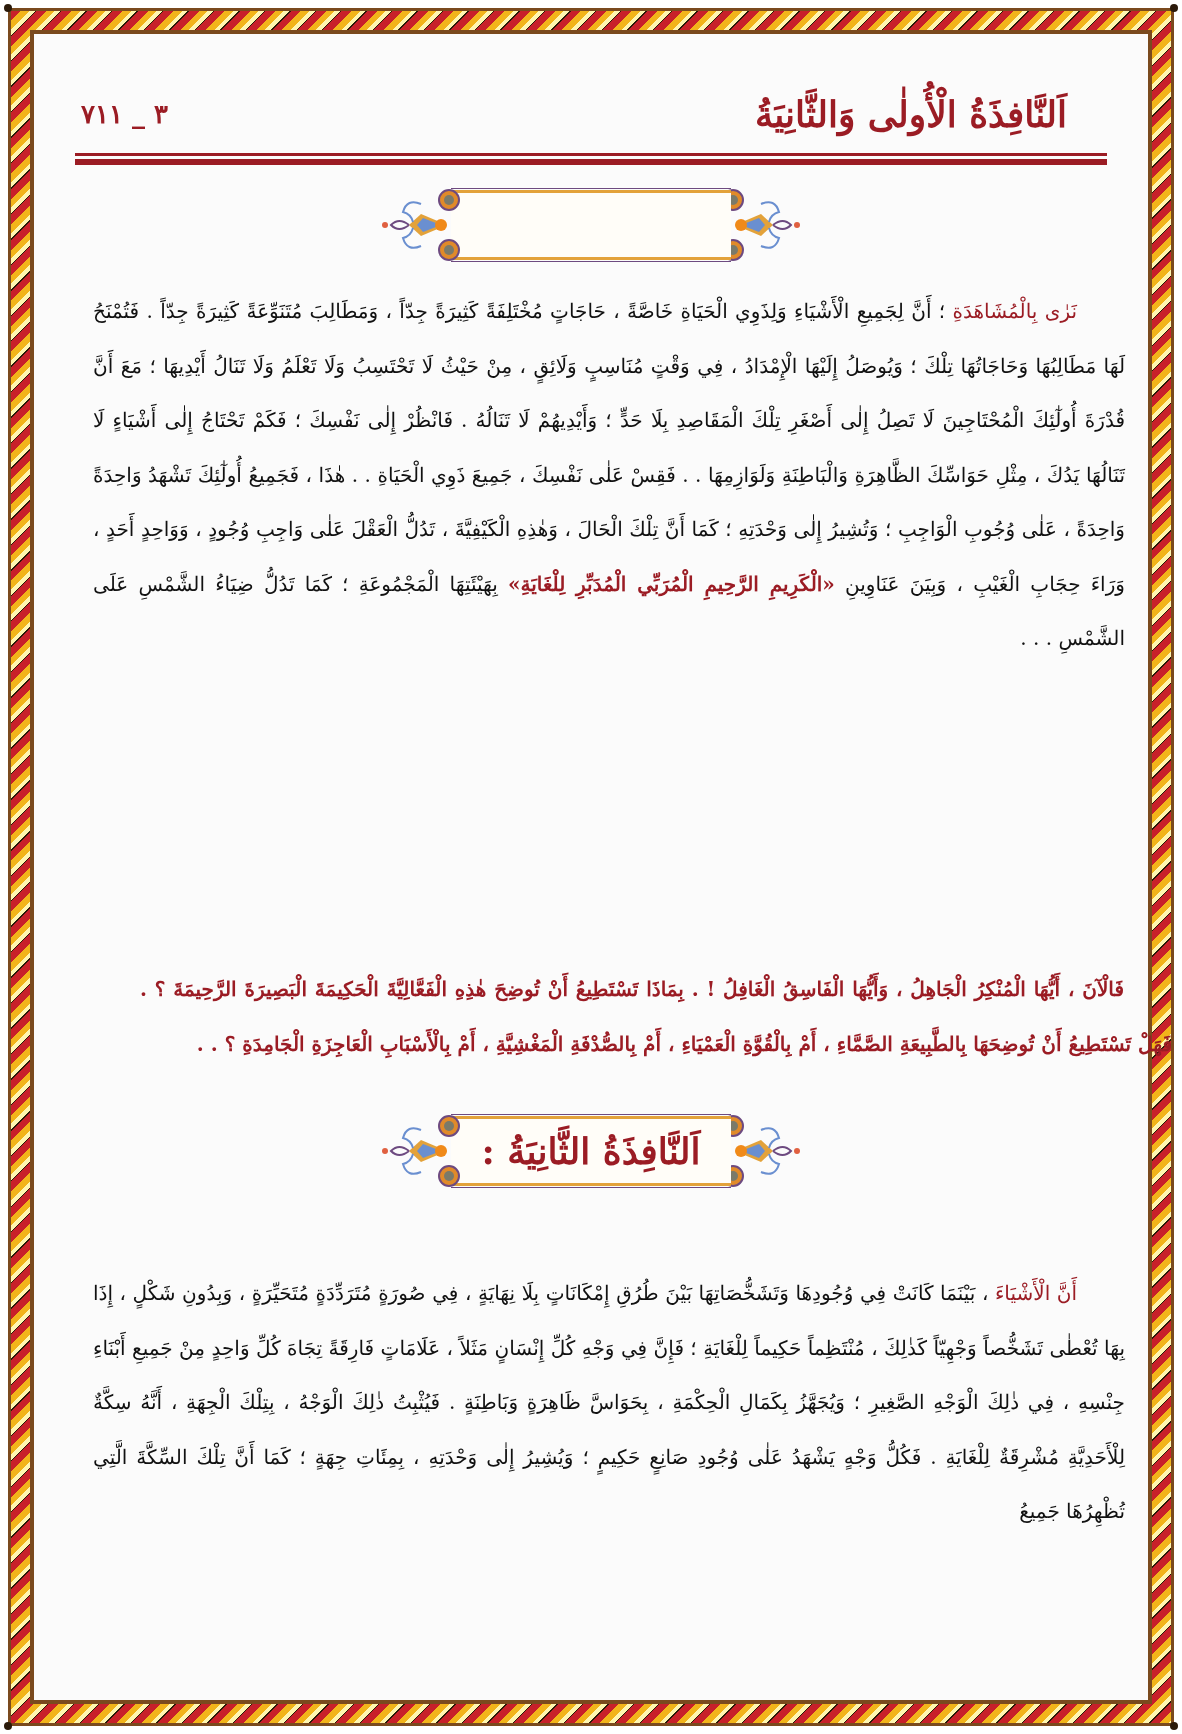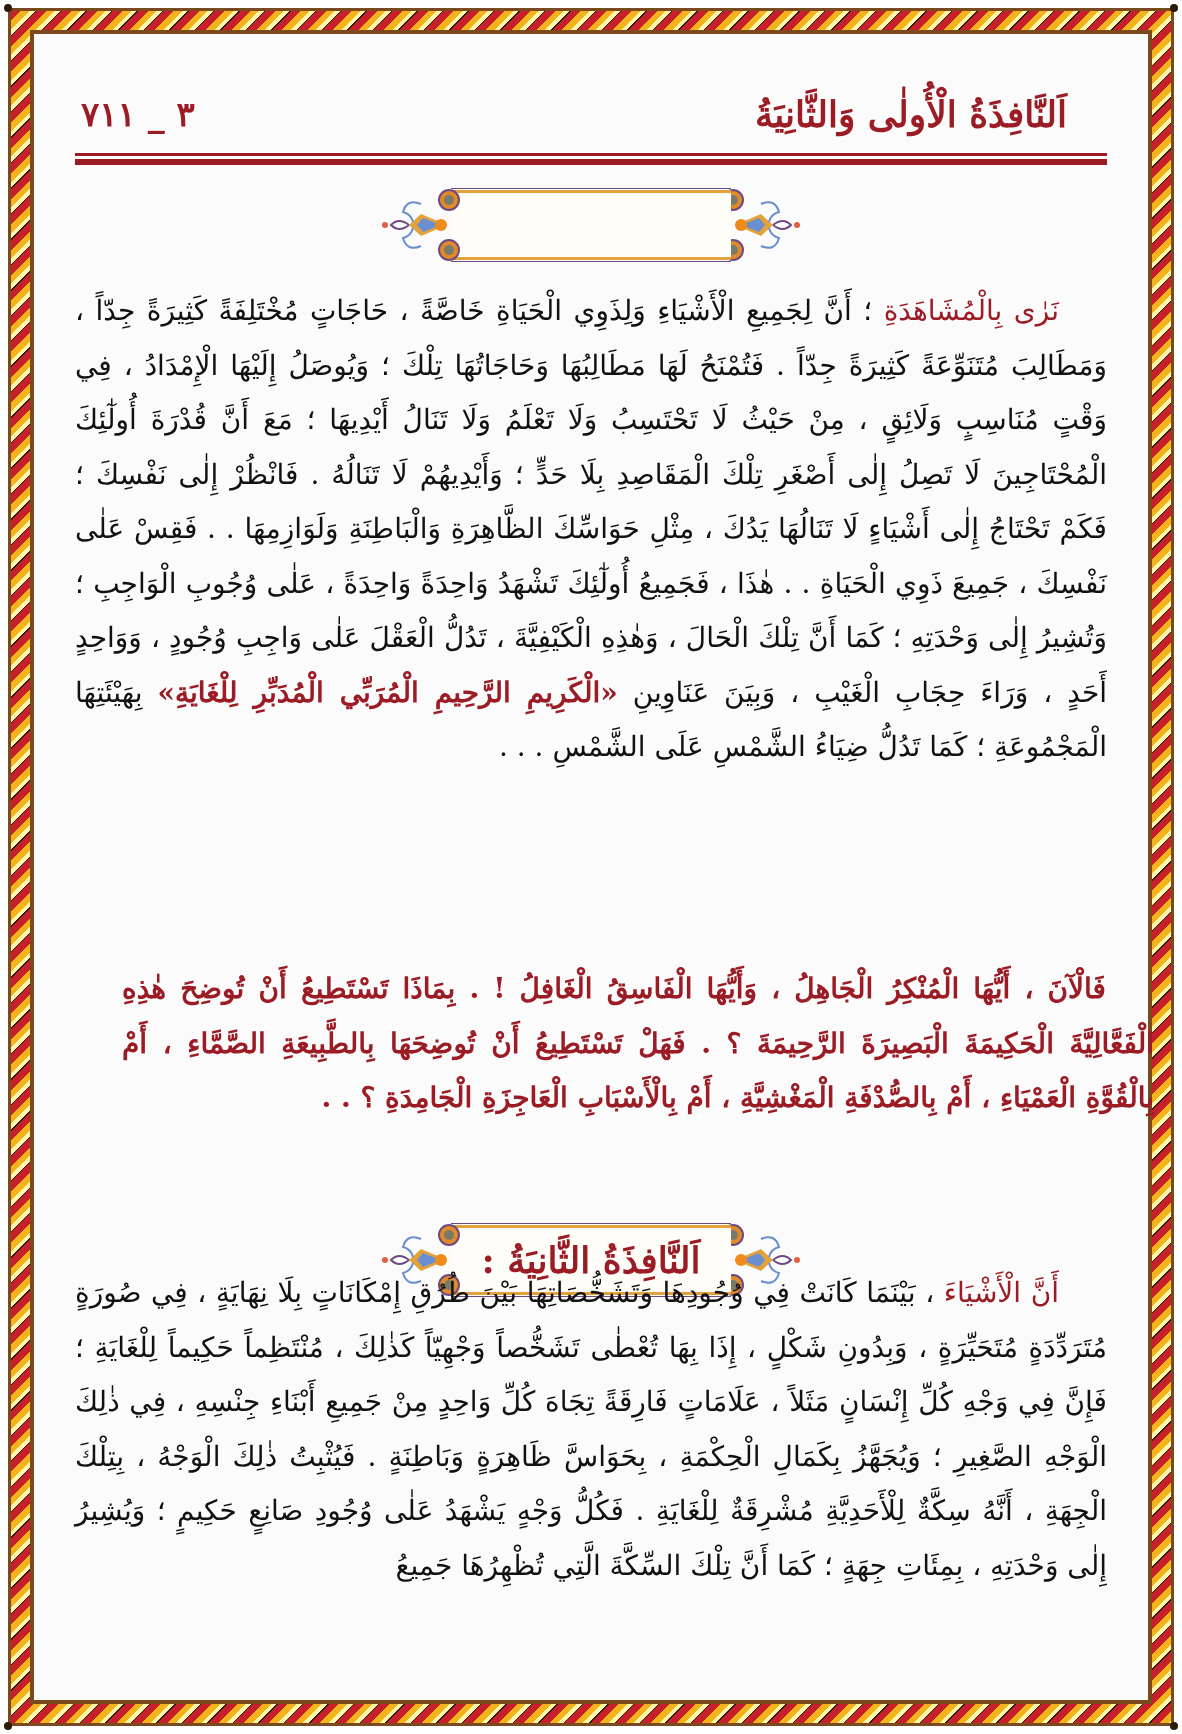--- a/index.html
+++ b/index.html
@@ -29,21 +29,21 @@
   
   .header {
     position:absolute; left:75px; top:92px; width:1032px; height:70px;
   }
   .running-title {
     position:absolute; right:0; left:0; top:0; text-align:right;
     color:#9b1c24; font-size:36px; font-weight:bold; line-height:44px;
     padding-right:40px;
   }
   .page-number {
-    position:absolute; left:6px; top:0; color:#9b1c24; font-size:34px; font-weight:bold;
+    position:absolute; left:6px; top:0; color:#9b1c24; font-size:26px; font-weight:bold;
     line-height:44px; direction:rtl;
   }
   .rule-thin { position:absolute; left:0; right:0; top:61px; height:3px; background:#9b1c24; }
   .rule-thick { position:absolute; left:0; right:0; top:67px; height:6px; background:#9b1c24; }
 
   
   .cartouche {
     position:absolute; left:50%; transform:translateX(-50%);
     height:78px; width:420px;
   }
@@ -63,22 +63,22 @@
     color:#9b1c24; font-size:36px; font-weight:bold;
   }
   .orn {
     position:absolute; top:0; width:80px; height:78px;
   }
   .orn.left { left:0; }
   .orn.right { right:0; }
 
   
   .text-block {
-    position:absolute; left:75px; width:1032px;
-    font-size:28px; line-height:54.5px; color:#111;
+    position:absolute; left:93px; width:1032px;
+    font-size:20px; line-height:54.5px; color:#111;
     text-align:justify; text-align-last:right;
   }
   .text-block p { margin:0; text-indent:48px; }
   .red { color:#9b1c24; }
   .red-bold { color:#9b1c24; font-weight:bold; }
   .bold-para { color:#9b1c24; font-weight:bold; }
 </style>
 </head>
 <body>
 
@@ -128,21 +128,21 @@
 </div>
 
 <div class="text-block" style="top:284px;">
   <p><span class="red">نَرٰى بِالْمُشَاهَدَةِ</span><span> ؛ أَنَّ لِجَمِيعِ الْأَشْيَاءِ وَلِذَوِي الْحَيَاةِ خَاصَّةً ، حَاجَاتٍ مُخْتَلِفَةً كَثِيرَةً جِدّاً ، وَمَطَالِبَ مُتَنَوِّعَةً كَثِيرَةً جِدّاً . فَتُمْنَحُ لَهَا مَطَالِبُهَا وَحَاجَاتُهَا تِلْكَ ؛ وَيُوصَلُ إِلَيْهَا الْإِمْدَادُ ، فِي وَقْتٍ مُنَاسِبٍ وَلَائِقٍ ، مِنْ حَيْثُ لَا تَحْتَسِبُ وَلَا تَعْلَمُ وَلَا تَنَالُ أَيْدِيهَا ؛ مَعَ أَنَّ قُدْرَةَ أُولٰٓئِكَ الْمُحْتَاجِينَ لَا تَصِلُ إِلٰى أَصْغَرِ تِلْكَ الْمَقَاصِدِ بِلَا حَدٍّ ؛ وَأَيْدِيهُمْ لَا تَنَالُهُ . فَانْظُرْ إِلٰى نَفْسِكَ ؛ فَكَمْ تَحْتَاجُ إِلٰى أَشْيَاءٍ لَا تَنَالُهَا يَدُكَ ، مِثْلِ حَوَاسِّكَ الظَّاهِرَةِ وَالْبَاطِنَةِ وَلَوَازِمِهَا . . فَقِسْ عَلٰى نَفْسِكَ ، جَمِيعَ ذَوِي الْحَيَاةِ . . هٰذَا ، فَجَمِيعُ أُولٰٓئِكَ تَشْهَدُ وَاحِدَةً وَاحِدَةً ، عَلٰى وُجُوبِ الْوَاجِبِ ؛ وَتُشِيرُ إِلٰى وَحْدَتِهِ ؛ كَمَا أَنَّ تِلْكَ الْحَالَ ، وَهٰذِهِ الْكَيْفِيَّةَ ، تَدُلُّ الْعَقْلَ عَلٰى وَاجِبِ وُجُودٍ ، وَوَاحِدٍ أَحَدٍ ، وَرَاءَ حِجَابِ الْغَيْبِ ، وَبِيَنَ عَنَاوِينِ </span><span class="red-bold">«الْكَرِيمِ الرَّحِيمِ الْمُرَبِّي الْمُدَبِّرِ لِلْغَايَةِ»</span><span> بِهَيْئَتِهَا الْمَجْمُوعَةِ ؛ كَمَا تَدُلُّ ضِيَاءُ الشَّمْسِ عَلَى الشَّمْسِ . . .</span></p>
 </div>
 
 <div class="text-block bold-para" style="top:962px;margin-left:47px;">
   <p>فَالْآنَ ، أَيُّهَا الْمُنْكِرُ الْجَاهِلُ ، وَأَيُّهَا الْفَاسِقُ الْغَافِلُ ! . بِمَاذَا تَسْتَطِيعُ أَنْ تُوضِحَ هٰذِهِ الْفَعَّالِيَّةَ الْحَكِيمَةَ الْبَصِيرَةَ الرَّحِيمَةَ ؟ . فَهَلْ تَسْتَطِيعُ أَنْ تُوضِحَهَا بِالطَّبِيعَةِ الصَّمَّاءِ ، أَمْ بِالْقُوَّةِ الْعَمْيَاءِ ، أَمْ بِالصُّدْفَةِ الْمَغْشِيَّةِ ، أَمْ بِالْأَسْبَابِ الْعَاجِزَةِ الْجَامِدَةِ ؟ . .</p>
 </div>
 
-<div class="cartouche" style="top:1221px;text-align:right;">
+<div class="cartouche" style="top:1112px;text-align:right;">
   <svg class="orn right" viewBox="0 0 80 78">
     <circle cx="12" cy="14" r="10" fill="#e08a2a" stroke="#6d4a80" stroke-width="2"></circle>
     <circle cx="12" cy="14" r="5" fill="#7a7a6a"></circle>
     <circle cx="12" cy="64" r="10" fill="#e08a2a" stroke="#6d4a80" stroke-width="2"></circle>
     <circle cx="12" cy="64" r="5" fill="#7a7a6a"></circle>
     <path d="M14 39 L40 28 L52 39 L40 50 Z" fill="#e3a23a"></path>
     <path d="M20 39 L38 32 L44 39 L38 46 Z" fill="#6a8fd0"></path>
     <circle cx="20" cy="39" r="6" fill="#f08a1a"></circle>
     <path d="M40 18 q14 -6 18 8 q-8 2 -10 10" fill="none" stroke="#6a8fd0" stroke-width="2"></path>
     <path d="M40 60 q14 6 18 -8 q-8 -2 -10 -10" fill="none" stroke="#6a8fd0" stroke-width="2"></path>

